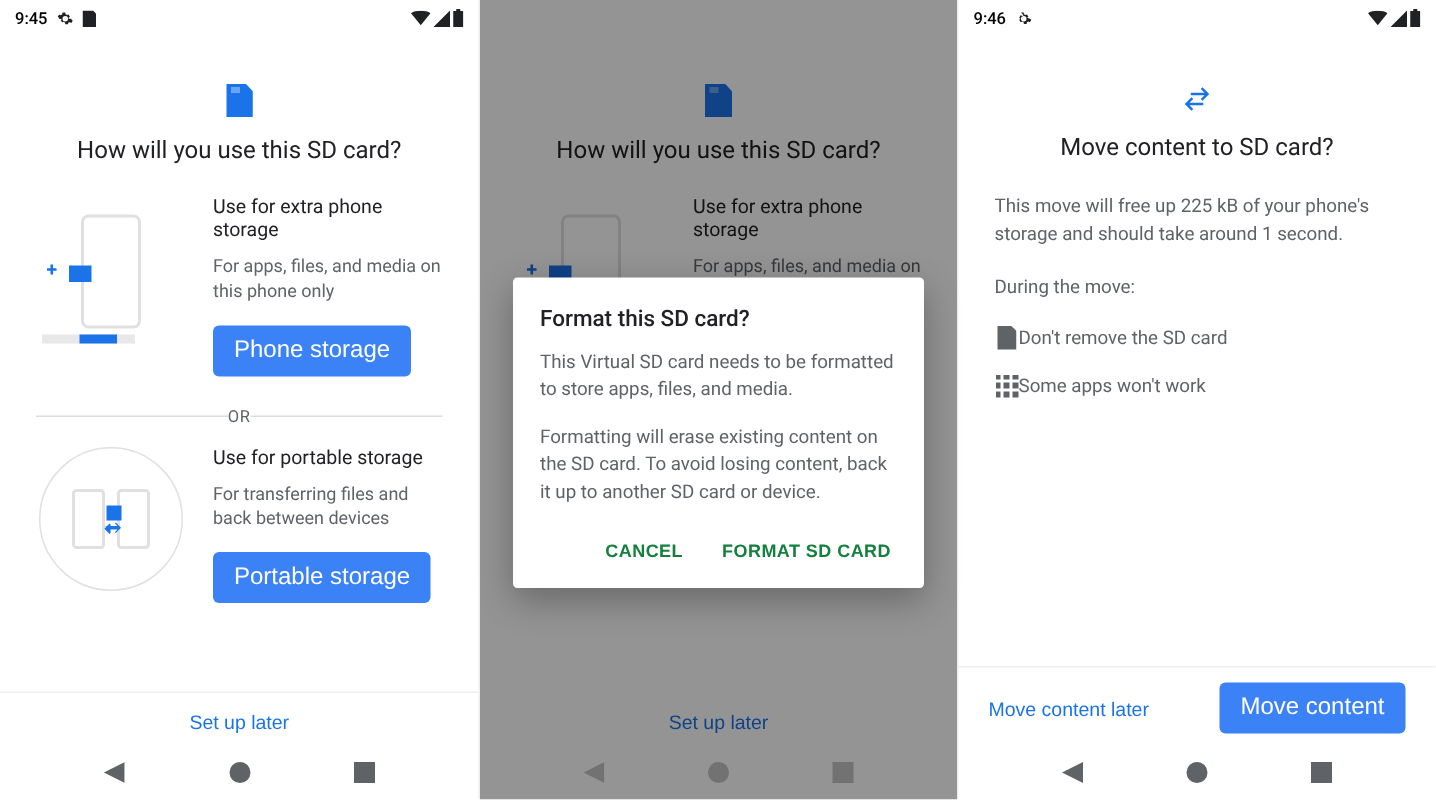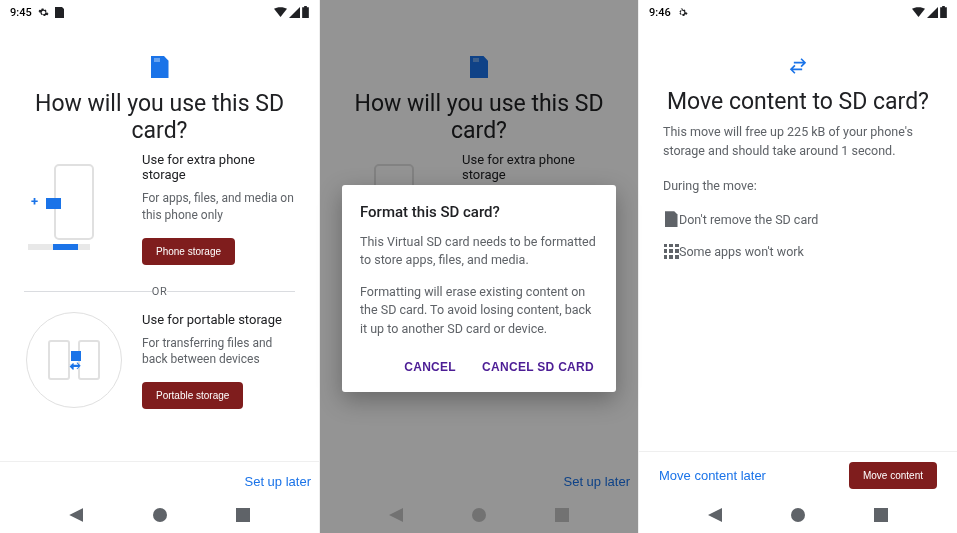--- a/index.html
+++ b/index.html
@@ -13,64 +13,64 @@
     .status-right { display: flex; align-items: center; gap: 2px; }
     .status-icon { display: inline-flex; align-items: center; }
     
     .content { flex: 1; display: flex; flex-direction: column; padding: 18px 24px 0; overflow: hidden; }
     
     .center-icon { display: flex; justify-content: center; margin: 14px 0 12px; }
     .sd-icon { width: 18px; height: 22px; background: #1a73e8; clip-path: polygon(0 0, 75% 0, 100% 22%, 100% 100%, 0 100%); position: relative; }
     .sd-icon::after { content: ''; position: absolute; top: 2px; left: 3px; width: 6px; height: 4px; background: #fff; opacity: 0.35; }
     .transfer-icon-svg { width: 20px; height: 20px; }
     
-    .title { font-size: 23px; text-align: center; color: #202124; margin-bottom: 8px; font-weight: 400; }
+    .title { font-size: 16px; text-align: center; color: #202124; margin-bottom: 22px; font-weight: 400; }
     
     .option-row { display: flex; gap: 18px; margin-bottom: 6px; }
     .option-illust { width: 100px; flex-shrink: 0; display: flex; align-items: flex-start; justify-content: center; }
     .illust-box { width: 90px; height: 100px; display:flex; align-items:center; justify-content:center; }
     .phone-shape { width: 40px; height: 76px; border: 2px solid #e0e0e0; border-radius: 5px; position: relative; }
     .phone-card-ins { position:absolute; top:32px; left:-10px; width:15px; height:11px; background:#1a73e8; }
     .plus-sign { position:absolute; top:28px; left:-25px; color:#1a73e8; font-weight:700; font-size:13px; }
     .progress-bar-illust { position:absolute; bottom:-12px; left:-28px; width: 62px; height:6px; background:#e8e8e8; }
     .progress-bar-illust::after { content:''; position:absolute; left:25px; top:0; width:25px; height:6px; background:#1a73e8; }
     
     .circle-illust { width: 96px; height: 96px; border:1px solid #e0e0e0; border-radius: 50%; display:flex; align-items:center; justify-content:center; position:relative; }
     .mini-phone { width:22px; height:40px; border:2px solid #e0e0e0; border-radius:3px; margin: 0 4px; }
     .mini-phone-pair { display:flex; align-items:center; }
     .card-arrow { position:absolute; top:38px; left:42px; display:flex; flex-direction:column; align-items:center; gap:1px; }
     .little-card { width:10px; height:10px; background:#1a73e8; }
     
     .option-text { flex: 1; }
     .option-title { font-size: 13px; color: #202124; margin-bottom: 8px; font-weight: 400; }
     .option-desc { font-size: 12px; color: #5f6368; line-height: 1.4; margin-bottom: 14px; }
-    .btn-primary { background: #7f1d1d; color: #fff; border: none; border-radius: 4px; padding: 8px 14px; font-size: 10px; font-weight: 500; cursor: pointer; }
+    .btn-primary { background: #3b82f6; color: #fff; border: none; border-radius: 4px; padding: 8px 14px; font-size: 16px; font-weight: 500; cursor: pointer; }
     
     .or-divider { display: flex; align-items: center; margin: 14px 0; }
     .or-line { flex:1; height:1px; background:#dadce0; }
     .or-label { font-size: 11px; color: #5f6368; letter-spacing: 0.5px; }
     
-    .footer { padding: 12px 8px 8px; display: flex; justify-content: flex-end; align-items: center; border-top: 1px solid transparent; }
+    .footer { padding: 12px 8px 8px; display: flex; justify-content: center; align-items: center; border-top: 1px solid transparent; }
     .footer-divider { border-top: 1px solid #efefef; }
     .link-btn { color: #1a73e8; font-size: 13px; cursor: pointer; background: none; border: none; font-weight: 500; }
     
     .nav-bar { height: 36px; display: flex; justify-content: space-evenly; align-items: center; }
     .nav-shape { width: 14px; height: 14px; background: #5f6368; }
     .nav-back { clip-path: polygon(100% 0, 100% 100%, 0 50%); }
     .nav-home { border-radius: 50%; }
     .nav-recent { }
     
     
     .dimmed-bg { position:absolute; inset:0; background: rgba(0,0,0,0.42); z-index: 5; }
     .screen2-bg { filter: none; }
     .dialog { position: absolute; top: 185px; left: 22px; right: 22px; background: #fff; border-radius: 3px; padding: 18px 18px 10px; z-index: 10; box-shadow: 0 8px 24px rgba(0,0,0,.3); }
     .dialog-title { font-size: 15px; font-weight: 500; color:#202124; margin-bottom: 12px; }
     .dialog-text { font-size: 12.5px; color:#5f6368; line-height:1.45; margin-bottom: 14px; }
     .dialog-actions { display:flex; justify-content:flex-end; gap: 18px; }
-    .dialog-btn { background:none; border:none; color:#4c1d95; font-size:12px; font-weight:600; letter-spacing:.3px; cursor:pointer; padding: 8px 4px; }
+    .dialog-btn { background:none; border:none; color:#15803d; font-size:12px; font-weight:600; letter-spacing:.3px; cursor:pointer; padding: 8px 4px; }
     
     
     .body-text { font-size: 12.5px; color: #5f6368; line-height: 1.5; margin-bottom: 16px; }
     .move-list { list-style: none; }
     .move-item { display: flex; align-items: center; font-size: 12.5px; color:#5f6368; margin-bottom: 16px; }
     .move-item-icon { width:16px; height:16px; display:flex; align-items:center; justify-content:center; color:#5f6368; }
     .sd-mini { width:13px; height:16px; background:#5f6368; clip-path: polygon(0 0, 75% 0, 100% 20%, 100% 100%, 0 100%); }
     .apps-grid { width:15px; height:15px; display:grid; grid-template-columns: repeat(3,1fr); grid-template-rows: repeat(3,1fr); gap:2px; }
     .apps-grid span { background:#5f6368; }
     
@@ -247,21 +247,21 @@
     </div>
 
     <div class="dimmed-bg"></div>
 
     <div class="dialog">
       <div class="dialog-title">Format this SD card?</div>
       <div class="dialog-text">This Virtual SD card needs to be formatted to store apps, files, and media.</div>
       <div class="dialog-text">Formatting will erase existing content on the SD card. To avoid losing content, back it up to another SD card or device.</div>
       <div class="dialog-actions">
         <button class="dialog-btn">CANCEL</button>
-        <button class="dialog-btn">CANCEL SD CARD</button>
+        <button class="dialog-btn">FORMAT SD CARD</button>
       </div>
     </div>
   </div>
 
   <div class="screen">
     <div class="status-bar">
       <div class="status-left">
         <span>9:46</span>
         <span class="status-icon">
             <svg width="11" height="11" viewBox="0 0 24 24">

